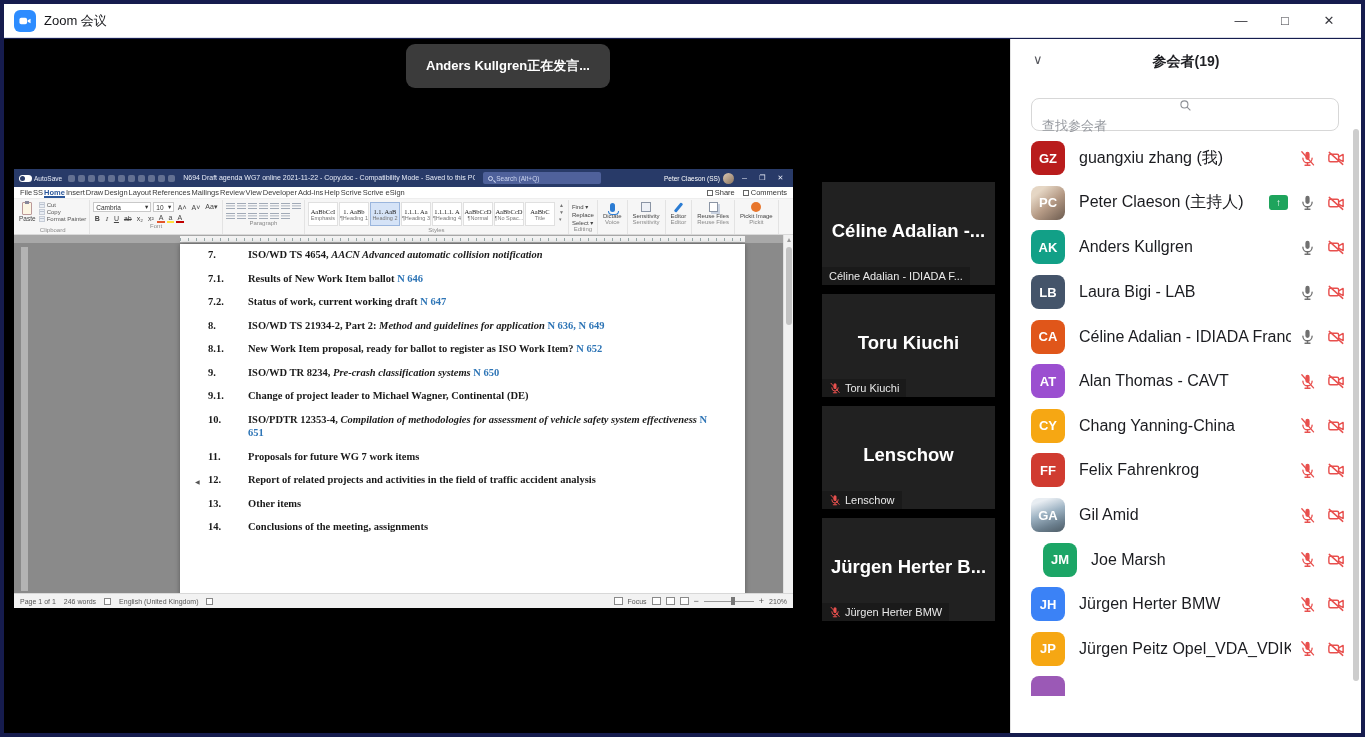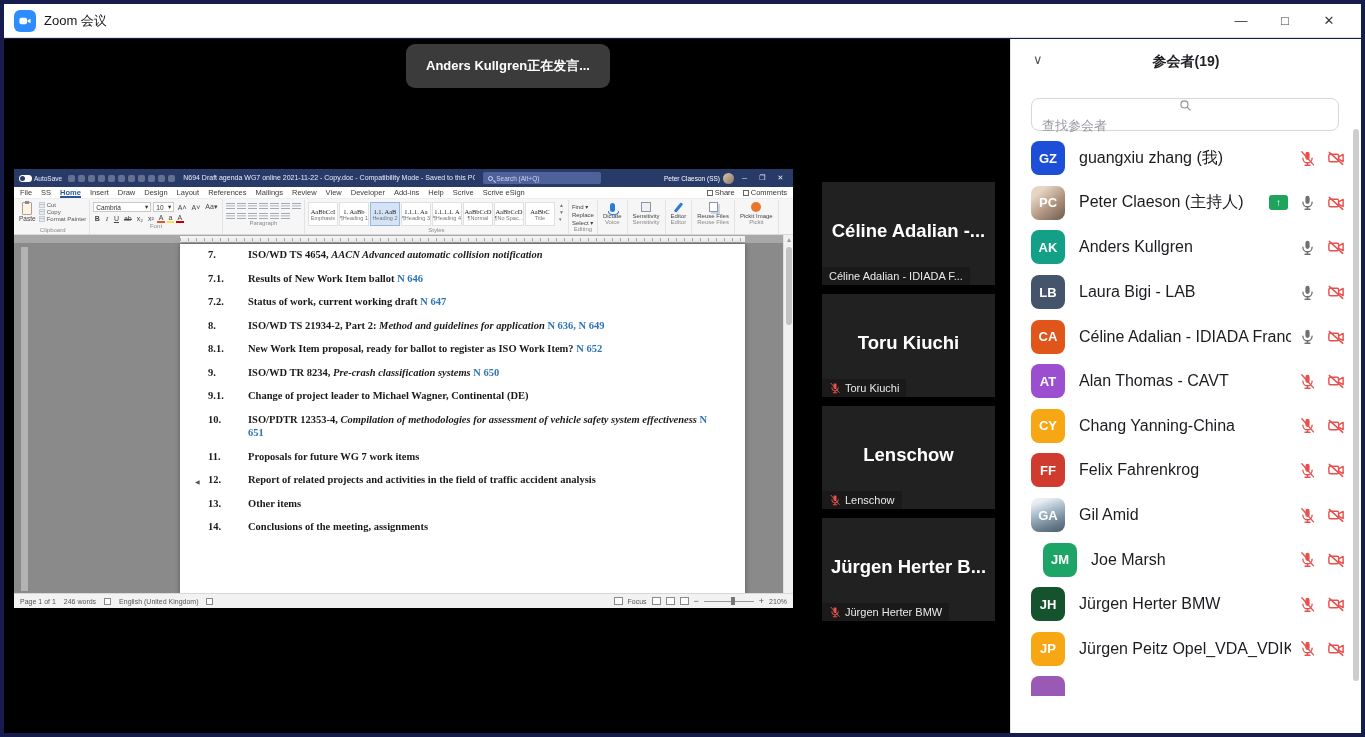--- a/index.html
+++ b/index.html
@@ -31,21 +31,21 @@
   .w-qat{display:flex;gap:3px;margin-left:3px;}
   .w-qat i{width:7px;height:7px;border-radius:2px;background:rgba(255,255,255,.28);}
   .w-doctitle{font-size:7px;color:#e9edf8;white-space:nowrap;overflow:hidden;max-width:292px;margin:0 5px;}
   .w-search{width:118px;height:12px;background:#4f619b;border-radius:2px;color:#ccd5ef;font-size:6.5px;display:flex;align-items:center;gap:3px;padding:0 5px;flex:none;}
   .w-search i{width:5px;height:5px;border:1px solid #ccd5ef;border-radius:50%;position:relative;display:inline-block;}
   .w-search i::after{content:"";position:absolute;left:4px;top:4px;width:3px;height:1px;background:#ccd5ef;transform:rotate(45deg);}
   .w-user{margin-left:auto;font-size:6.5px;white-space:nowrap;}
   .w-uavatar{width:11px;height:11px;border-radius:50%;background:linear-gradient(140deg,#dcc8b2,#8a7460);flex:none;}
   .w-wc{width:15px;text-align:center;font-size:7px;color:#e8ecf7;}
   .w-menu{height:12px;display:flex;align-items:center;padding:0 6px;background:#fff;flex:none;border-bottom:1px solid #eee;}
-  .w-tabs{display:flex;gap:9px;}
+  .w-tabs{display:flex;gap:1px;}
   .wtab{font-size:7.5px;color:#3b3b3b;line-height:11px;}
   .wtab.active{color:#2b579a;box-shadow:inset 0 -2px 0 #2b579a;font-weight:bold;}
   .w-menu-right{margin-left:auto;display:flex;gap:8px;font-size:7.5px;color:#333;align-items:center;}
   .w-menu-right .mbtn{display:flex;align-items:center;gap:2px;}
   .w-menu-right .mbtn i{width:6px;height:6px;border:1px solid #666;display:inline-block;}
 
   .w-ribbon{height:36px;background:#f6f6f6;border-bottom:1px solid #d9d9d9;display:flex;padding:1px 2px 0 2px;flex:none;overflow:hidden;}
   .rg{display:flex;flex-direction:column;border-right:1px solid #e3e3e3;padding:0 3px;flex:none;}
   .rg-body{display:flex;gap:3px;flex:1;align-items:flex-start;}
   .rg-label{font-size:6px;color:#8a8a8a;text-align:center;padding:0 0 1px;}
@@ -534,21 +534,21 @@
     </div>
     <div class="p-search">
       <svg width="13" height="13" viewBox="0 0 24 24">
           <circle cx="10" cy="10" r="6.5" fill="none" stroke="#8b8e94" stroke-width="2"></circle>
           <line x1="15" y1="15" x2="21" y2="21" stroke="#8b8e94" stroke-width="2"></line>
         </svg>
       <input placeholder="查找参会者" style="">
     </div>
     <div class="p-list" id="plist">
         <div class="prow">
-          <span class="pav" style="background: #1d4ed8; text-align: center;">GZ</span>
+          <span class="pav" style="background: #b91c1c; text-align: center;">GZ</span>
           <span class="pname">guangxiu zhang (我)</span>
           <span class="picons">
             <span class="icon">
               <svg viewBox="0 0 24 24" width="17" height="17">
                 <rect x="9" y="2.5" width="6" height="11.5" rx="3" fill="#e8504e"></rect>
                 <path d="M5.5 11.5a6.5 6.5 0 0 0 13 0" fill="none" stroke="#e8504e" stroke-width="1.9" stroke-linecap="round" stroke-linejoin="round"></path>
                 <path d="M12 18v3.5" fill="none" stroke="#e8504e" stroke-width="1.9" stroke-linecap="round" stroke-linejoin="round"></path>
                 <path d="M8.5 21.5h7" fill="none" stroke="#e8504e" stroke-width="1.9" stroke-linecap="round" stroke-linejoin="round"></path>
                 <line x1="4" y1="2.5" x2="20.5" y2="21" fill="none" stroke="#e8504e" stroke-width="1.9" stroke-linecap="round" stroke-linejoin="round"></line>
               </svg>
@@ -751,21 +751,21 @@
             <span class="icon">
               <svg viewBox="0 0 24 24" width="18" height="18">
                 <rect x="2.5" y="7" width="13" height="10" rx="2" fill="none" stroke="#e8504e" stroke-width="1.9" stroke-linecap="round" stroke-linejoin="round"></rect>
                 <path d="M15.5 10.5l6-3.2v9.4l-6-3.2" fill="none" stroke="#e8504e" stroke-width="1.9" stroke-linecap="round" stroke-linejoin="round"></path>
                 <line x1="3" y1="4.5" x2="21" y2="20.5" fill="none" stroke="#e8504e" stroke-width="1.9" stroke-linecap="round" stroke-linejoin="round"></line>
               </svg>
             </span>
           </span>
         </div>
         <div class="prow">
-          <span class="pav" style="background: #14532d;">JH</span>
+          <span class="pav" style="background: #3b82f6;">JH</span>
           <span class="pname">Jürgen Herter BMW</span>
           <span class="picons">
             <span class="icon">
               <svg viewBox="0 0 24 24" width="17" height="17">
                 <rect x="9" y="2.5" width="6" height="11.5" rx="3" fill="#e8504e"></rect>
                 <path d="M5.5 11.5a6.5 6.5 0 0 0 13 0" fill="none" stroke="#e8504e" stroke-width="1.9" stroke-linecap="round" stroke-linejoin="round"></path>
                 <path d="M12 18v3.5" fill="none" stroke="#e8504e" stroke-width="1.9" stroke-linecap="round" stroke-linejoin="round"></path>
                 <path d="M8.5 21.5h7" fill="none" stroke="#e8504e" stroke-width="1.9" stroke-linecap="round" stroke-linejoin="round"></path>
                 <line x1="4" y1="2.5" x2="20.5" y2="21" fill="none" stroke="#e8504e" stroke-width="1.9" stroke-linecap="round" stroke-linejoin="round"></line>
               </svg>

